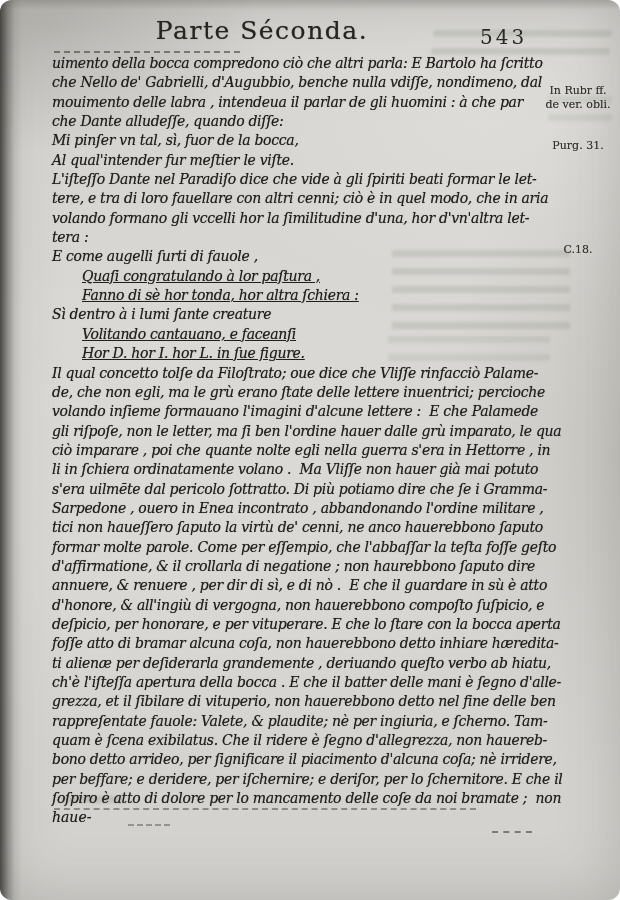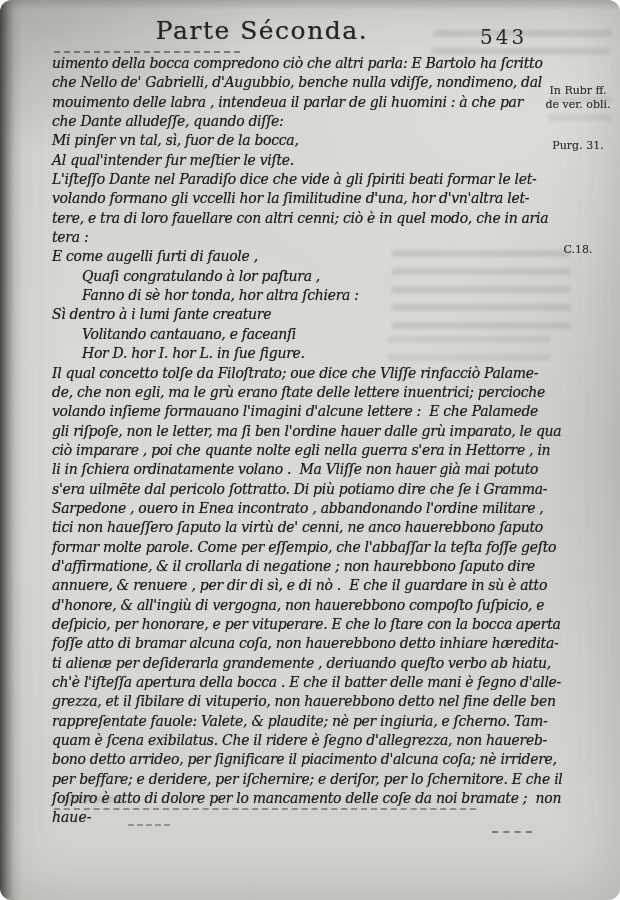--- a/index.html
+++ b/index.html
@@ -37,21 +37,21 @@
     font-size:20px;letter-spacing:3px;color:#2b2924;
   }
   .textcol{
     position:absolute;left:52px;top:54px;width:496px;
     font-style:italic;
     font-size:14px;line-height:19.35px;
     letter-spacing:-0.3px;
     text-shadow:0 0 0.7px rgba(35,32,28,0.65);
   }
   .line{white-space:pre;height:19.35px;}
-  .indent{padding-left:30px;}
+  .indent{padding-left:30px;text-decoration:underline;}
   .catchword{
     position:absolute;left:52px;top:809px;width:478px;
     font-style:italic;font-size:14px;
     text-shadow:0 0 0.7px rgba(35,32,28,0.65);
   }
   .margin-note{
     position:absolute;left:539px;width:78px;
     font-size:11px;line-height:14px;
     color:#34312b;
     text-shadow:0 0 0.6px rgba(50,46,40,0.5);
@@ -110,22 +110,22 @@
 
     <div class="line">uimento della bocca compredono ciò che altri parla: E Bartolo ha ſcritto</div>
     <div class="line">che Nello de' Gabrielli, d'Augubbio, benche nulla vdiſſe, nondimeno, dal</div>
     <div class="line">mouimento delle labra , intendeua il parlar de gli huomini : à che par</div>
     <div class="line">che Dante alludeſſe, quando diſſe:</div>
 
     <div class="line">Mi pinſer vn tal, sì, fuor de la bocca,</div>
     <div class="line">Al qual'intender fur meſtier le viſte.</div>
 
     <div class="line">L'iſteſſo Dante nel Paradiſo dice che vide à gli ſpiriti beati formar le let-</div>
+    <div class="line">tere, e tra di loro fauellare con altri cenni; ciò è in quel modo, che in aria</div>
     <div class="line">volando formano gli vccelli hor la ſimilitudine d'una, hor d'vn'altra let-</div>
-    <div class="line">tere, e tra di loro fauellare con altri cenni; ciò è in quel modo, che in aria</div>
     <div class="line">tera :</div>
 
     <div class="line">E come augelli ſurti di fauole ,</div>
     <div class="line indent">Quaſi congratulando à lor paſtura ,</div>
     <div class="line indent">Fanno di sè hor tonda, hor altra ſchiera :</div>
     <div class="line">Sì dentro à i lumi ſante creature</div>
     <div class="line indent">Volitando cantauano, e faceanſi</div>
     <div class="line indent">Hor D. hor I. hor L. in ſue figure.</div>
 
     <div class="line">Il qual concetto tolſe da Filoſtrato; oue dice che Vliſſe rinfacciò Palame-</div>

